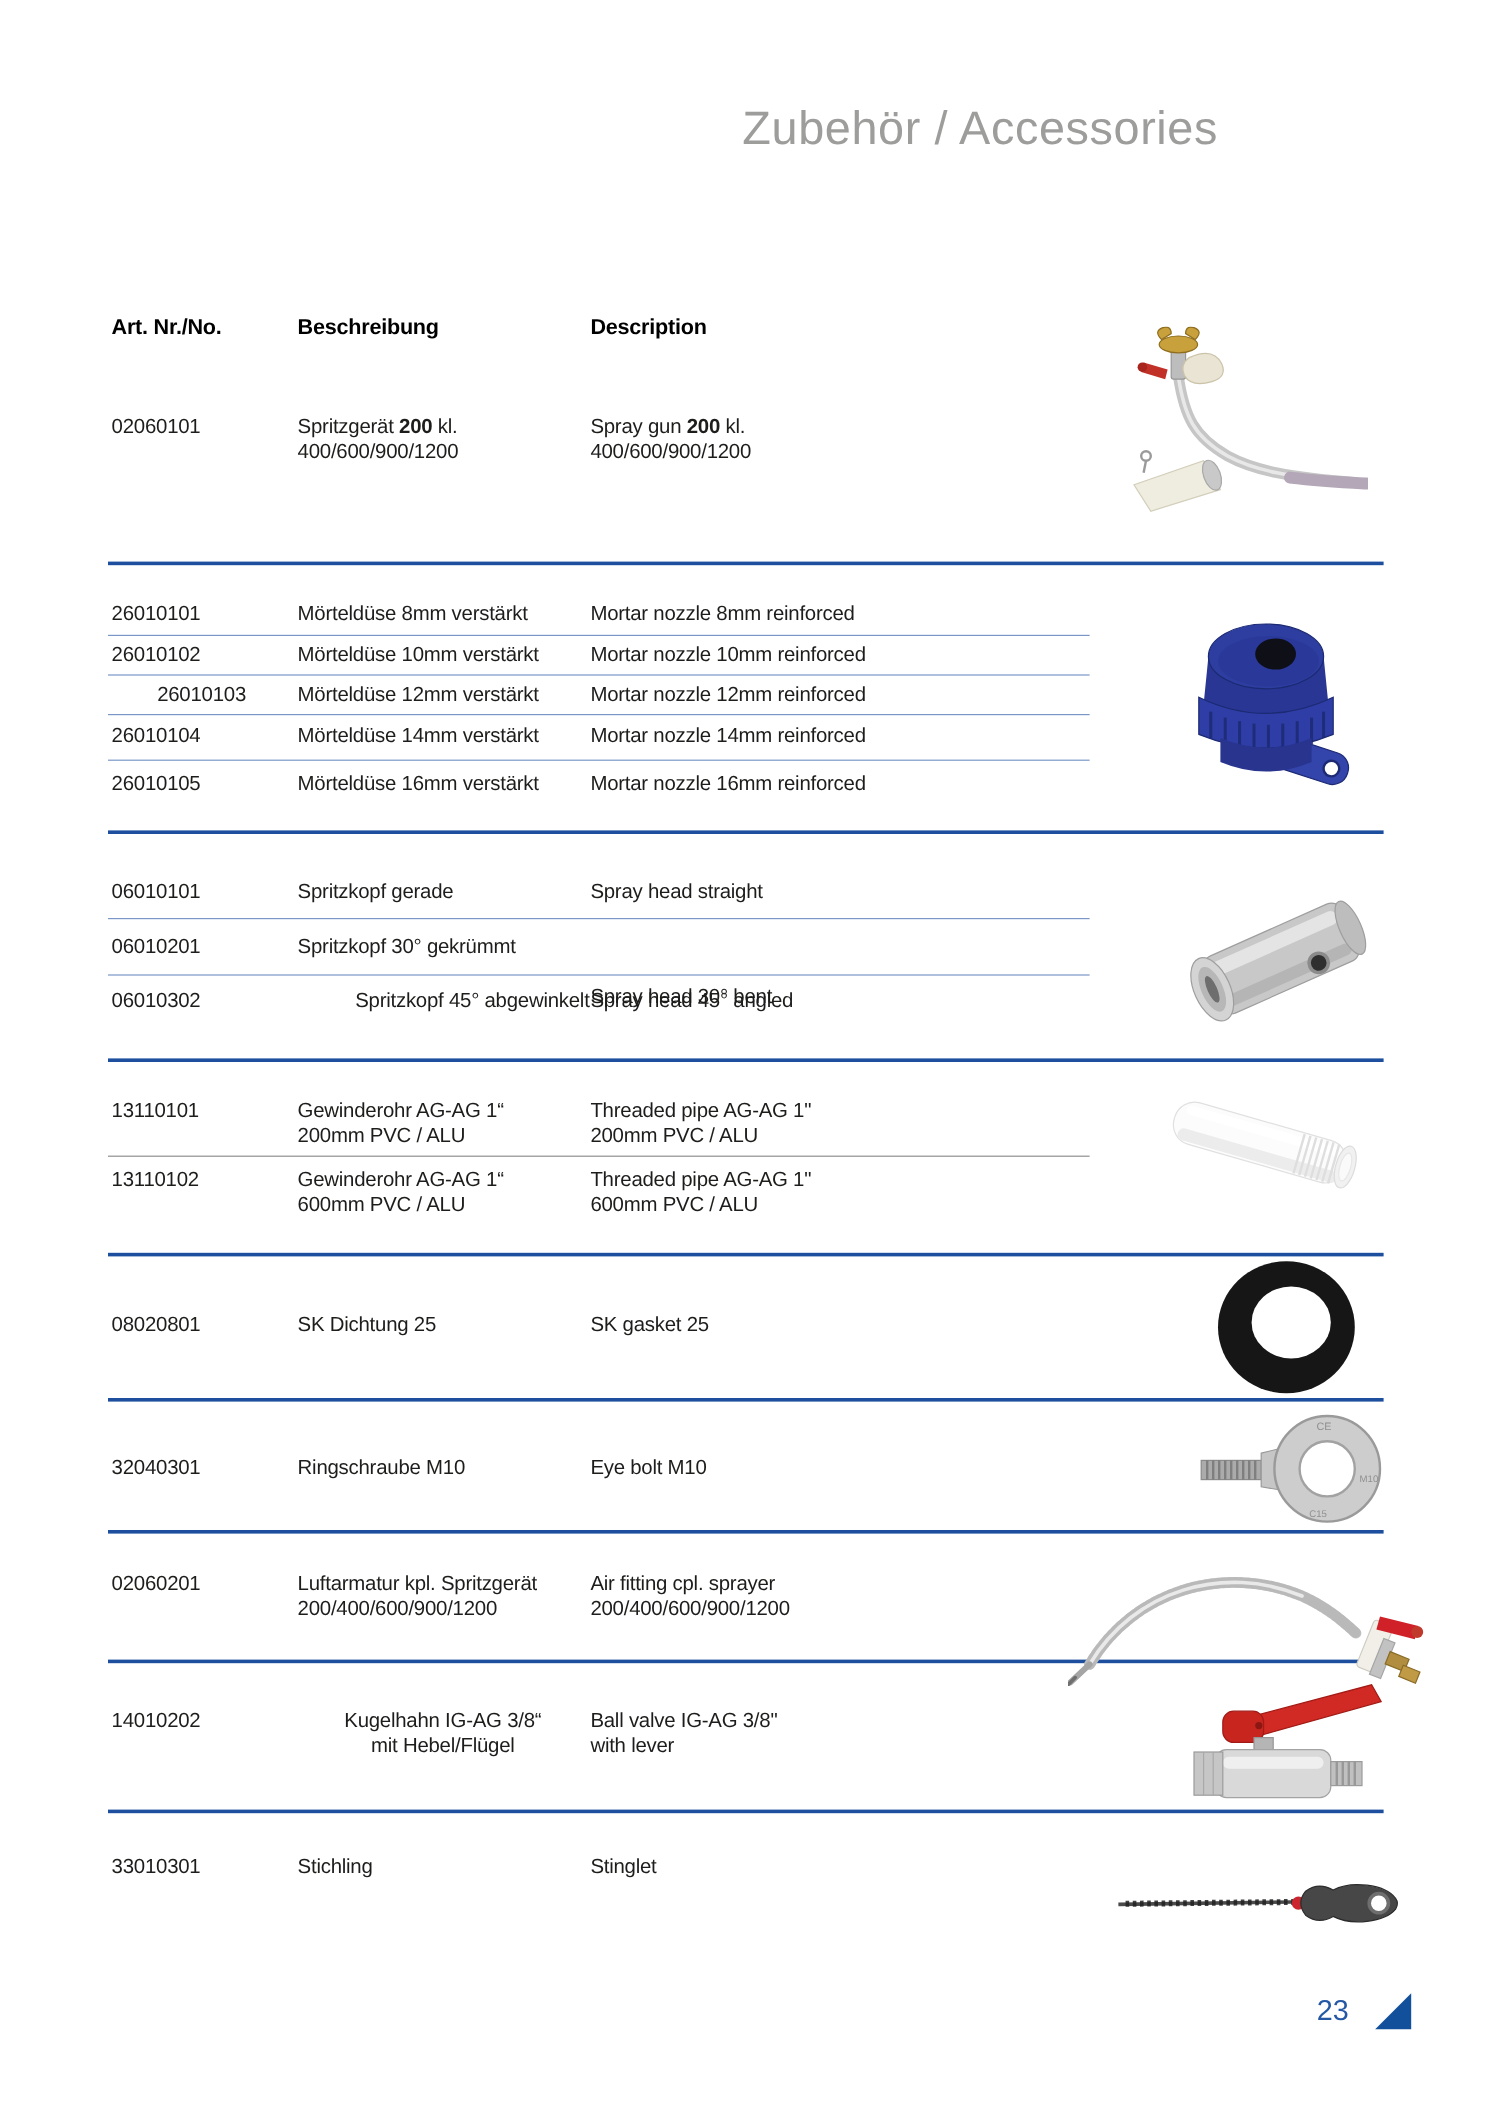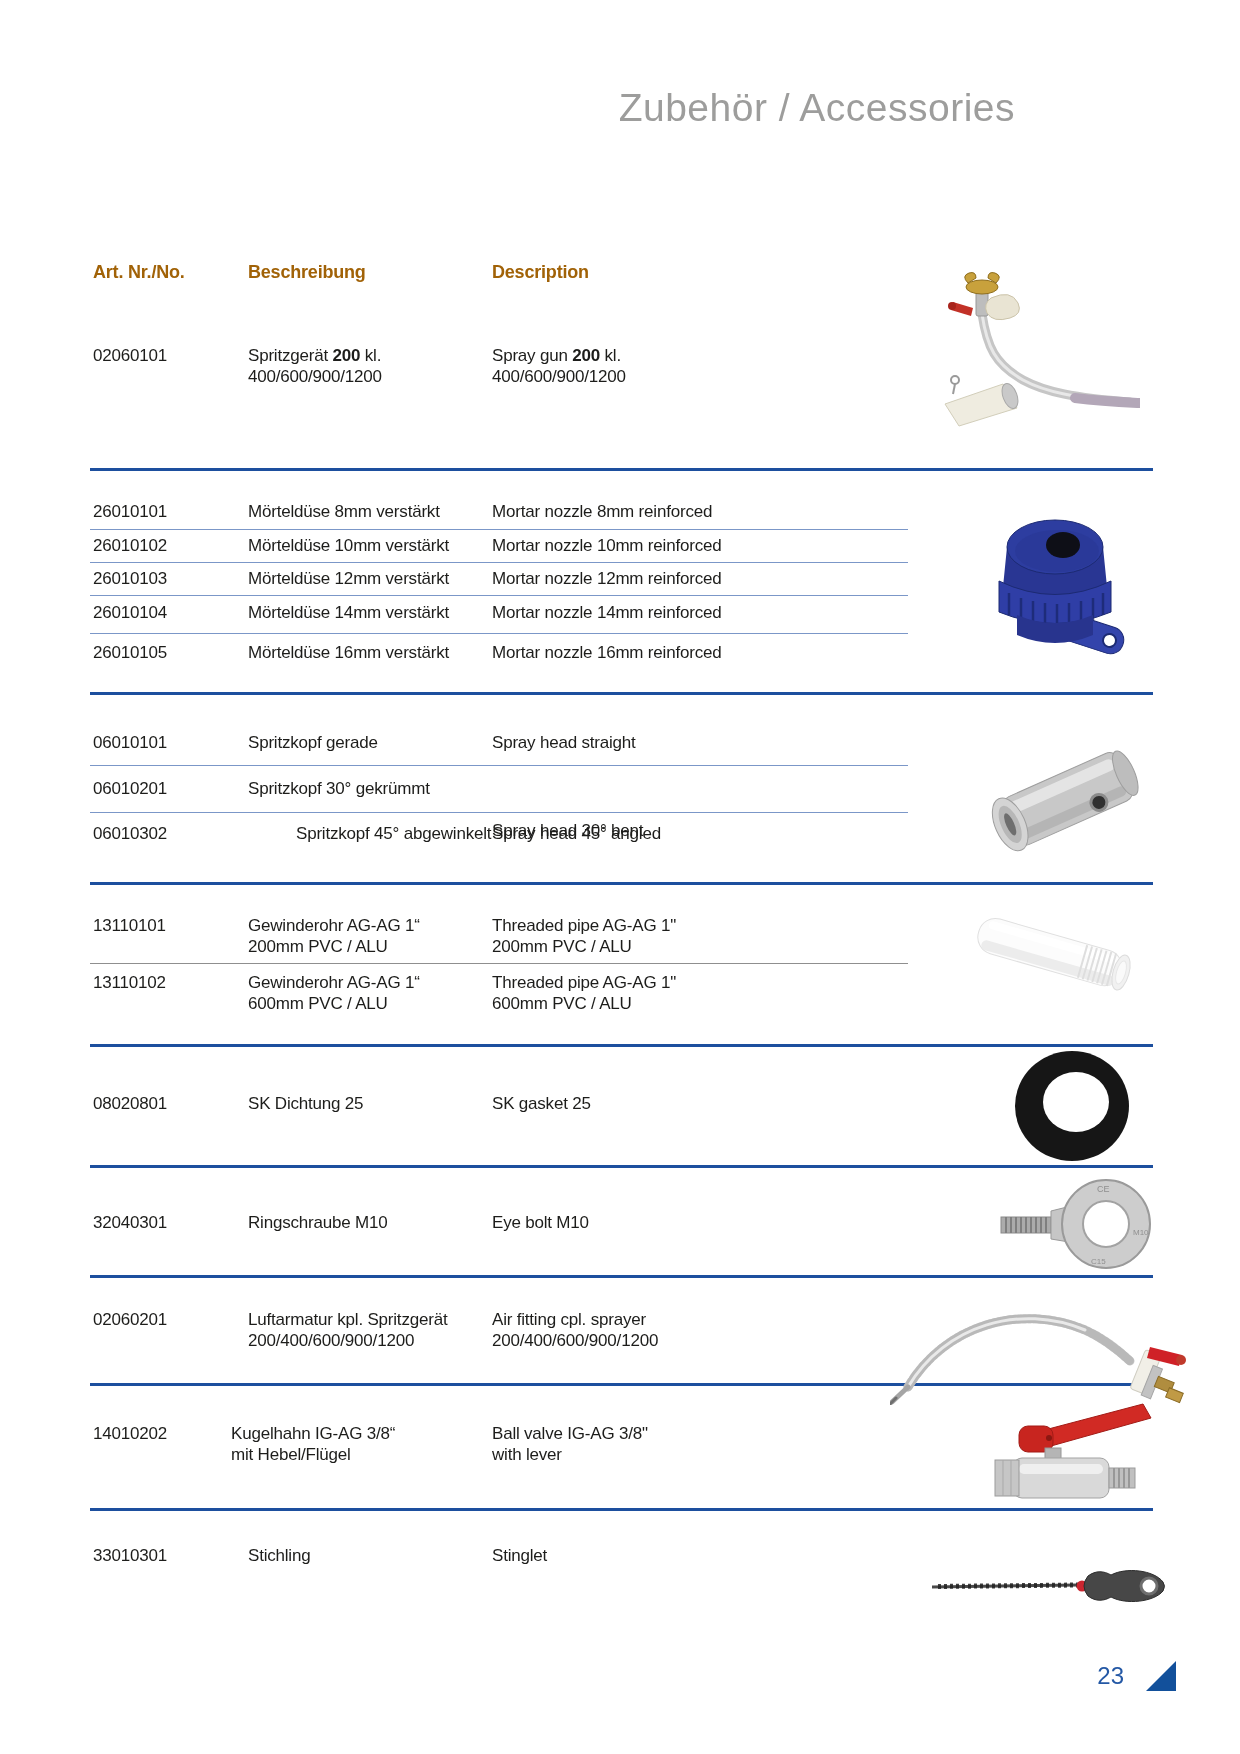--- a/index.html
+++ b/index.html
@@ -11,21 +11,21 @@
   .title-gray{
     position:absolute;top:86px;right:225px;font-size:39px;line-height:44px;
     color:#9d9d9c;letter-spacing:0.5px;white-space:nowrap;
   }
   .title-blue{
     position:absolute;top:140px;right:225px;font-size:43px;line-height:48px;
     font-weight:bold;color:#0d5da9;letter-spacing:-0.3px;white-space:nowrap;
   }
   .colhead{
     position:absolute;top:261px;font-size:18px;line-height:22px;font-weight:bold;
-    color:#a16207;letter-spacing:-0.2px;white-space:nowrap;
+    color:#000000;letter-spacing:-0.2px;white-space:nowrap;
   }
   #table-rows{position:absolute;left:0;top:0;width:100%;height:100%;}
   .row{position:absolute;left:0;width:100%;}
   .cell{
     position:absolute;top:0;font-size:17px;line-height:21px;letter-spacing:-0.2px;
     white-space:nowrap;color:#1d1d1b;
   }
   .cell b{font-weight:bold;}
   .sep-thin{position:absolute;left:90px;width:818px;height:1px;background:#7b97c8;}
   .sep-gray{background:#8f8f8f;}
@@ -73,21 +73,21 @@
       <div class="row" style="top: 534.5px;">
         <div class="cell" style="left: 93px; width: 150px;">26010102</div>
         <div class="cell" style="left: 248px; width: 242px;">
           <div>Mörteldüse 10mm verstärkt</div>
         </div>
         <div class="cell" style="left: 492px; width: 340px;">
           <div>Mortar nozzle 10mm reinforced</div>
         </div>
       </div>
       <div class="row" style="top: 567.5px;">
-        <div class="cell" style="left: 93px; width: 150px;">26010103</div>
+        <div class="cell" style="left: 93px; width: 150px; text-align: center;">26010103</div>
         <div class="cell" style="left: 248px; width: 242px;">
           <div>Mörteldüse 12mm verstärkt</div>
         </div>
         <div class="cell" style="left: 492px; width: 340px;">
           <div>Mortar nozzle 12mm reinforced</div>
         </div>
       </div>
       <div class="row" style="top: 601.5px;">
         <div class="cell" style="left: 93px; width: 150px;">26010104</div>
         <div class="cell" style="left: 248px; width: 242px;">
@@ -192,21 +192,21 @@
           <div>200/400/600/900/1200</div>
         </div>
         <div class="cell" style="left: 492px; width: 340px;">
           <div>Air fitting cpl. sprayer</div>
           <div>200/400/600/900/1200</div>
         </div>
       </div>
       <div class="sep-thick" style="top: 1383px;"></div>
       <div class="row" style="top: 1423px;">
         <div class="cell" style="left: 93px; width: 150px;">14010202</div>
-        <div class="cell" style="left: 231px; width: 242px;">
+        <div class="cell" style="left: 248px; width: 242px; text-align: center;">
           <div>Kugelhahn IG-AG 3/8“</div>
           <div>mit Hebel/Flügel</div>
         </div>
         <div class="cell" style="left: 492px; width: 340px;">
           <div>Ball valve IG-AG 3/8"</div>
           <div>with lever</div>
         </div>
       </div>
       <div class="sep-thick" style="top: 1508px;"></div>
       <div class="row" style="top: 1544.5px;">

